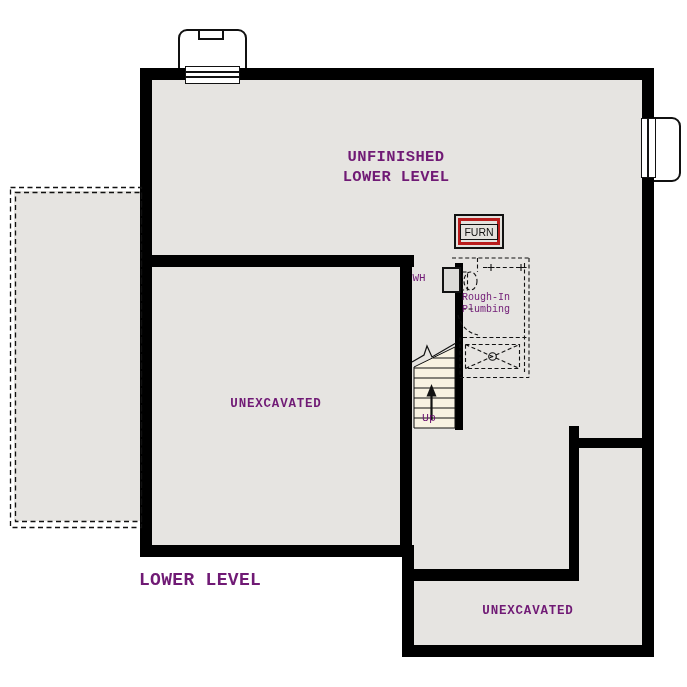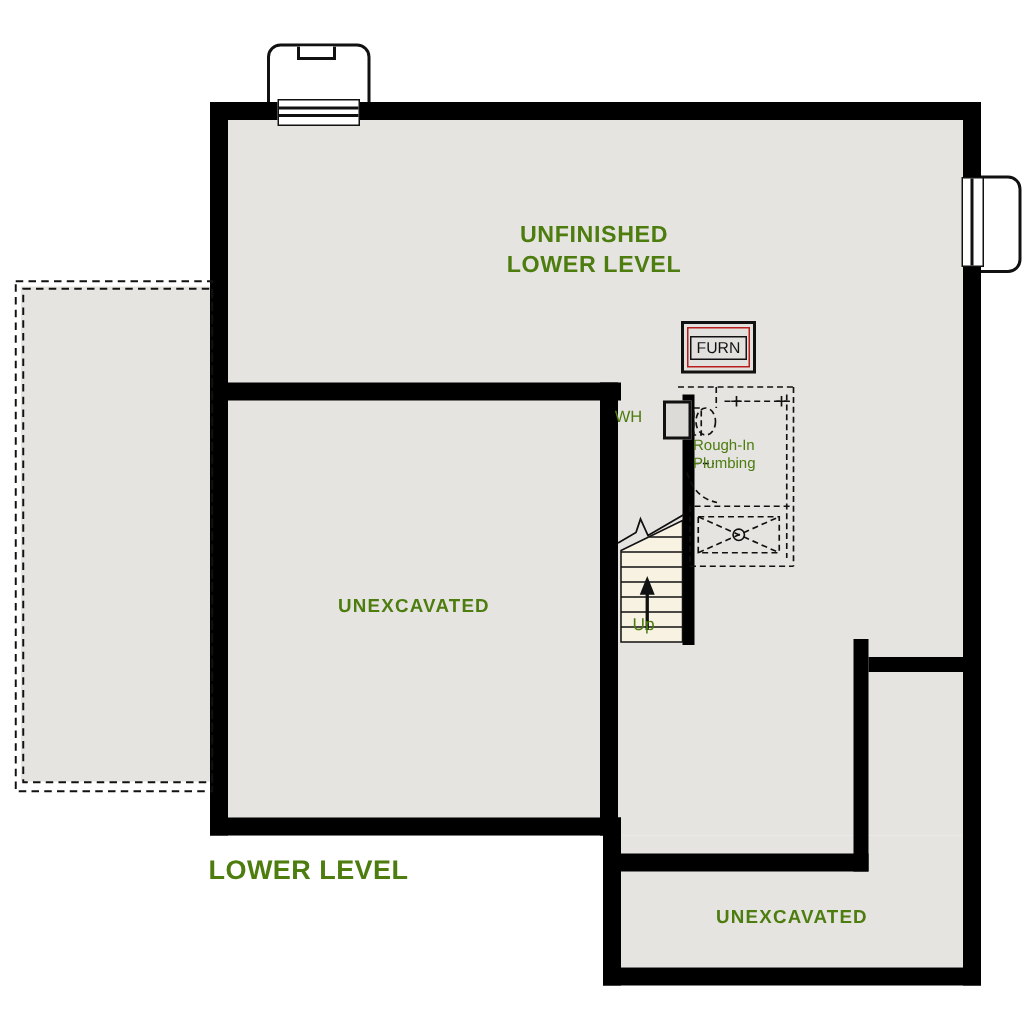--- a/index.html
+++ b/index.html
@@ -35,27 +35,27 @@
   #well-right{left:650px;top:117px;width:27px;height:61px;background:#fff;border:2.5px solid #111;
     border-radius:2px 9px 9px 2px;}
   
   .window{position:absolute;background:#fff;border:1.5px solid #111;}
   #window-top{left:185px;top:66px;width:53px;height:16px;}
   #window-top .wline{position:absolute;left:0;width:100%;height:1.5px;background:#111;}
   #window-right{left:641px;top:118px;width:13px;height:58px;}
   #window-right .wlinev{position:absolute;top:0;height:100%;width:1.5px;background:#111;left:5px;}
   
   #furn-box{left:454px;top:214px;width:46px;height:31px;border:2px solid #111;background:#e3e1dd;}
-  #furn-inner{position:absolute;inset:2px;border:1px solid #b91c1c;display:flex;align-items:center;justify-content:center;}
+  #furn-inner{position:absolute;inset:2px;border:3px solid #b91c1c;display:flex;align-items:center;justify-content:center;}
   #furn-label{border:1px solid #111;padding:0 3px;font-size:10.5px;line-height:14px;background:#e3e1dd;}
   #wh-box{left:442px;top:267px;width:15px;height:22px;border:2px solid #111;background:#dcdbd8;}
   
   #details{position:absolute;left:0;top:0;pointer-events:none;}
   
-  .lbl{position:absolute;color:#4d7c0f;}
+  .lbl{position:absolute;color:#701a75;font-family:Liberation Mono, monospace;}
   #lbl-unfinished{left:296px;top:147px;width:200px;text-align:center;font-weight:bold;
     font-size:15.5px;line-height:20px;letter-spacing:0.4px;}
   #lbl-unex-left{left:176px;top:397px;width:200px;text-align:center;font-weight:bold;
     font-size:12.5px;letter-spacing:0.8px;}
   #lbl-unex-br{left:428px;top:604px;width:200px;text-align:center;font-weight:bold;
     font-size:12.5px;letter-spacing:0.8px;}
   #lbl-title{left:139px;top:570px;font-weight:bold;font-size:18px;letter-spacing:0.3px;}
   #lbl-garage{left:26px;top:335px;width:120px;text-align:center;font-size:10.5px;line-height:16px;}
   #lbl-wh{left:400px;top:272px;width:38px;text-align:center;font-size:11px;}
   #lbl-up{left:409px;top:411px;width:40px;text-align:center;font-size:11.5px;}

